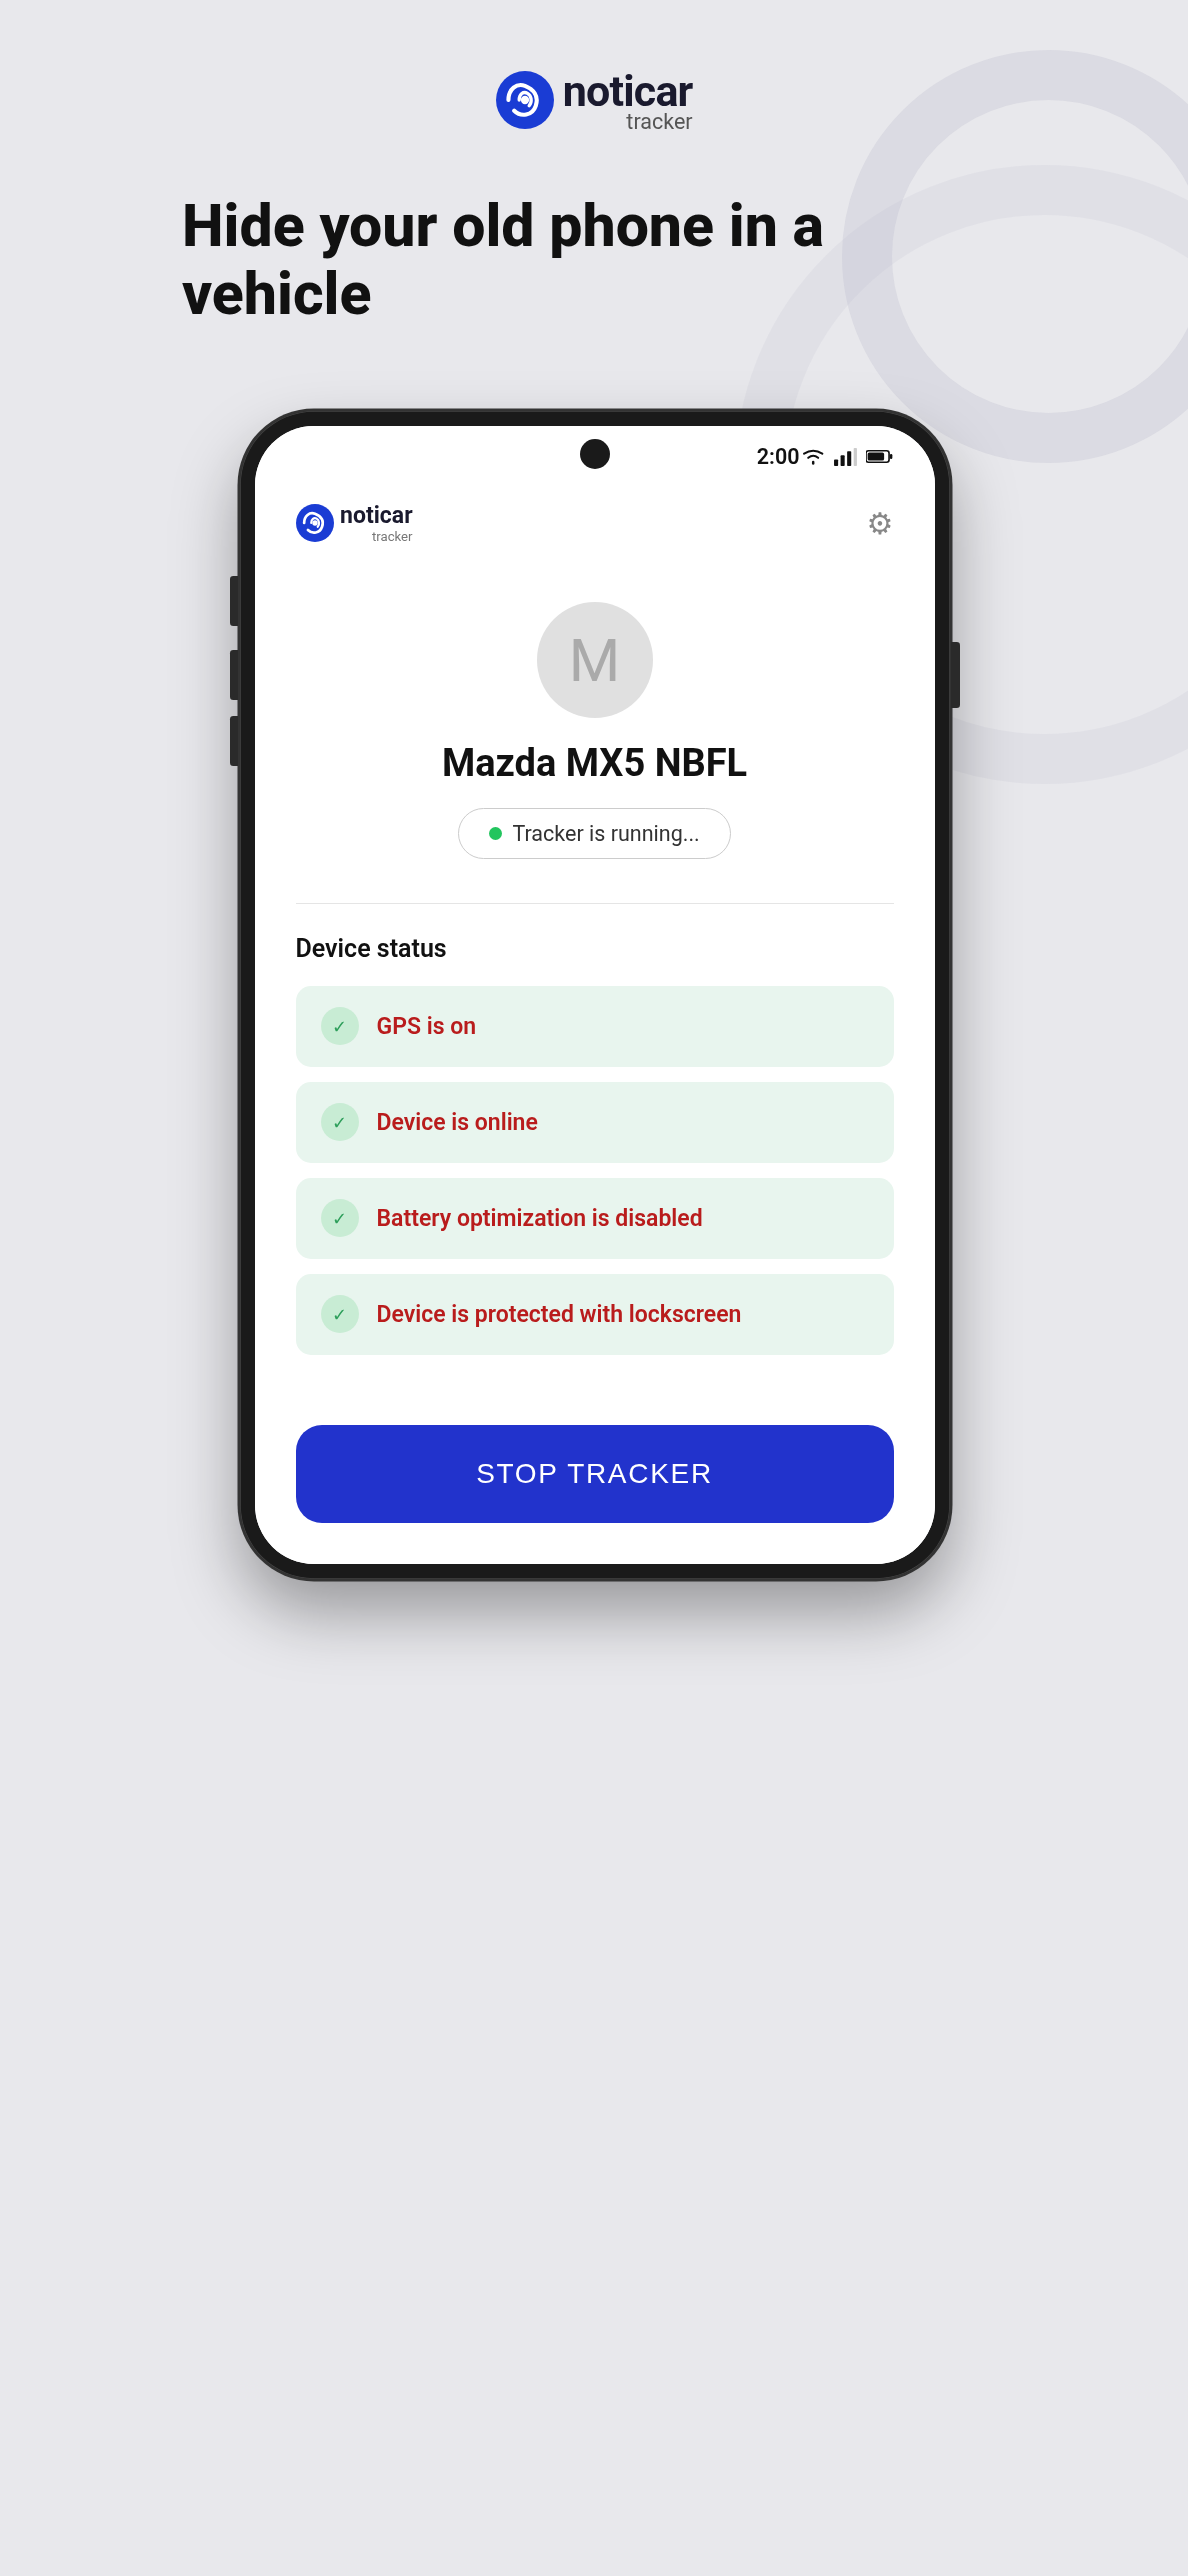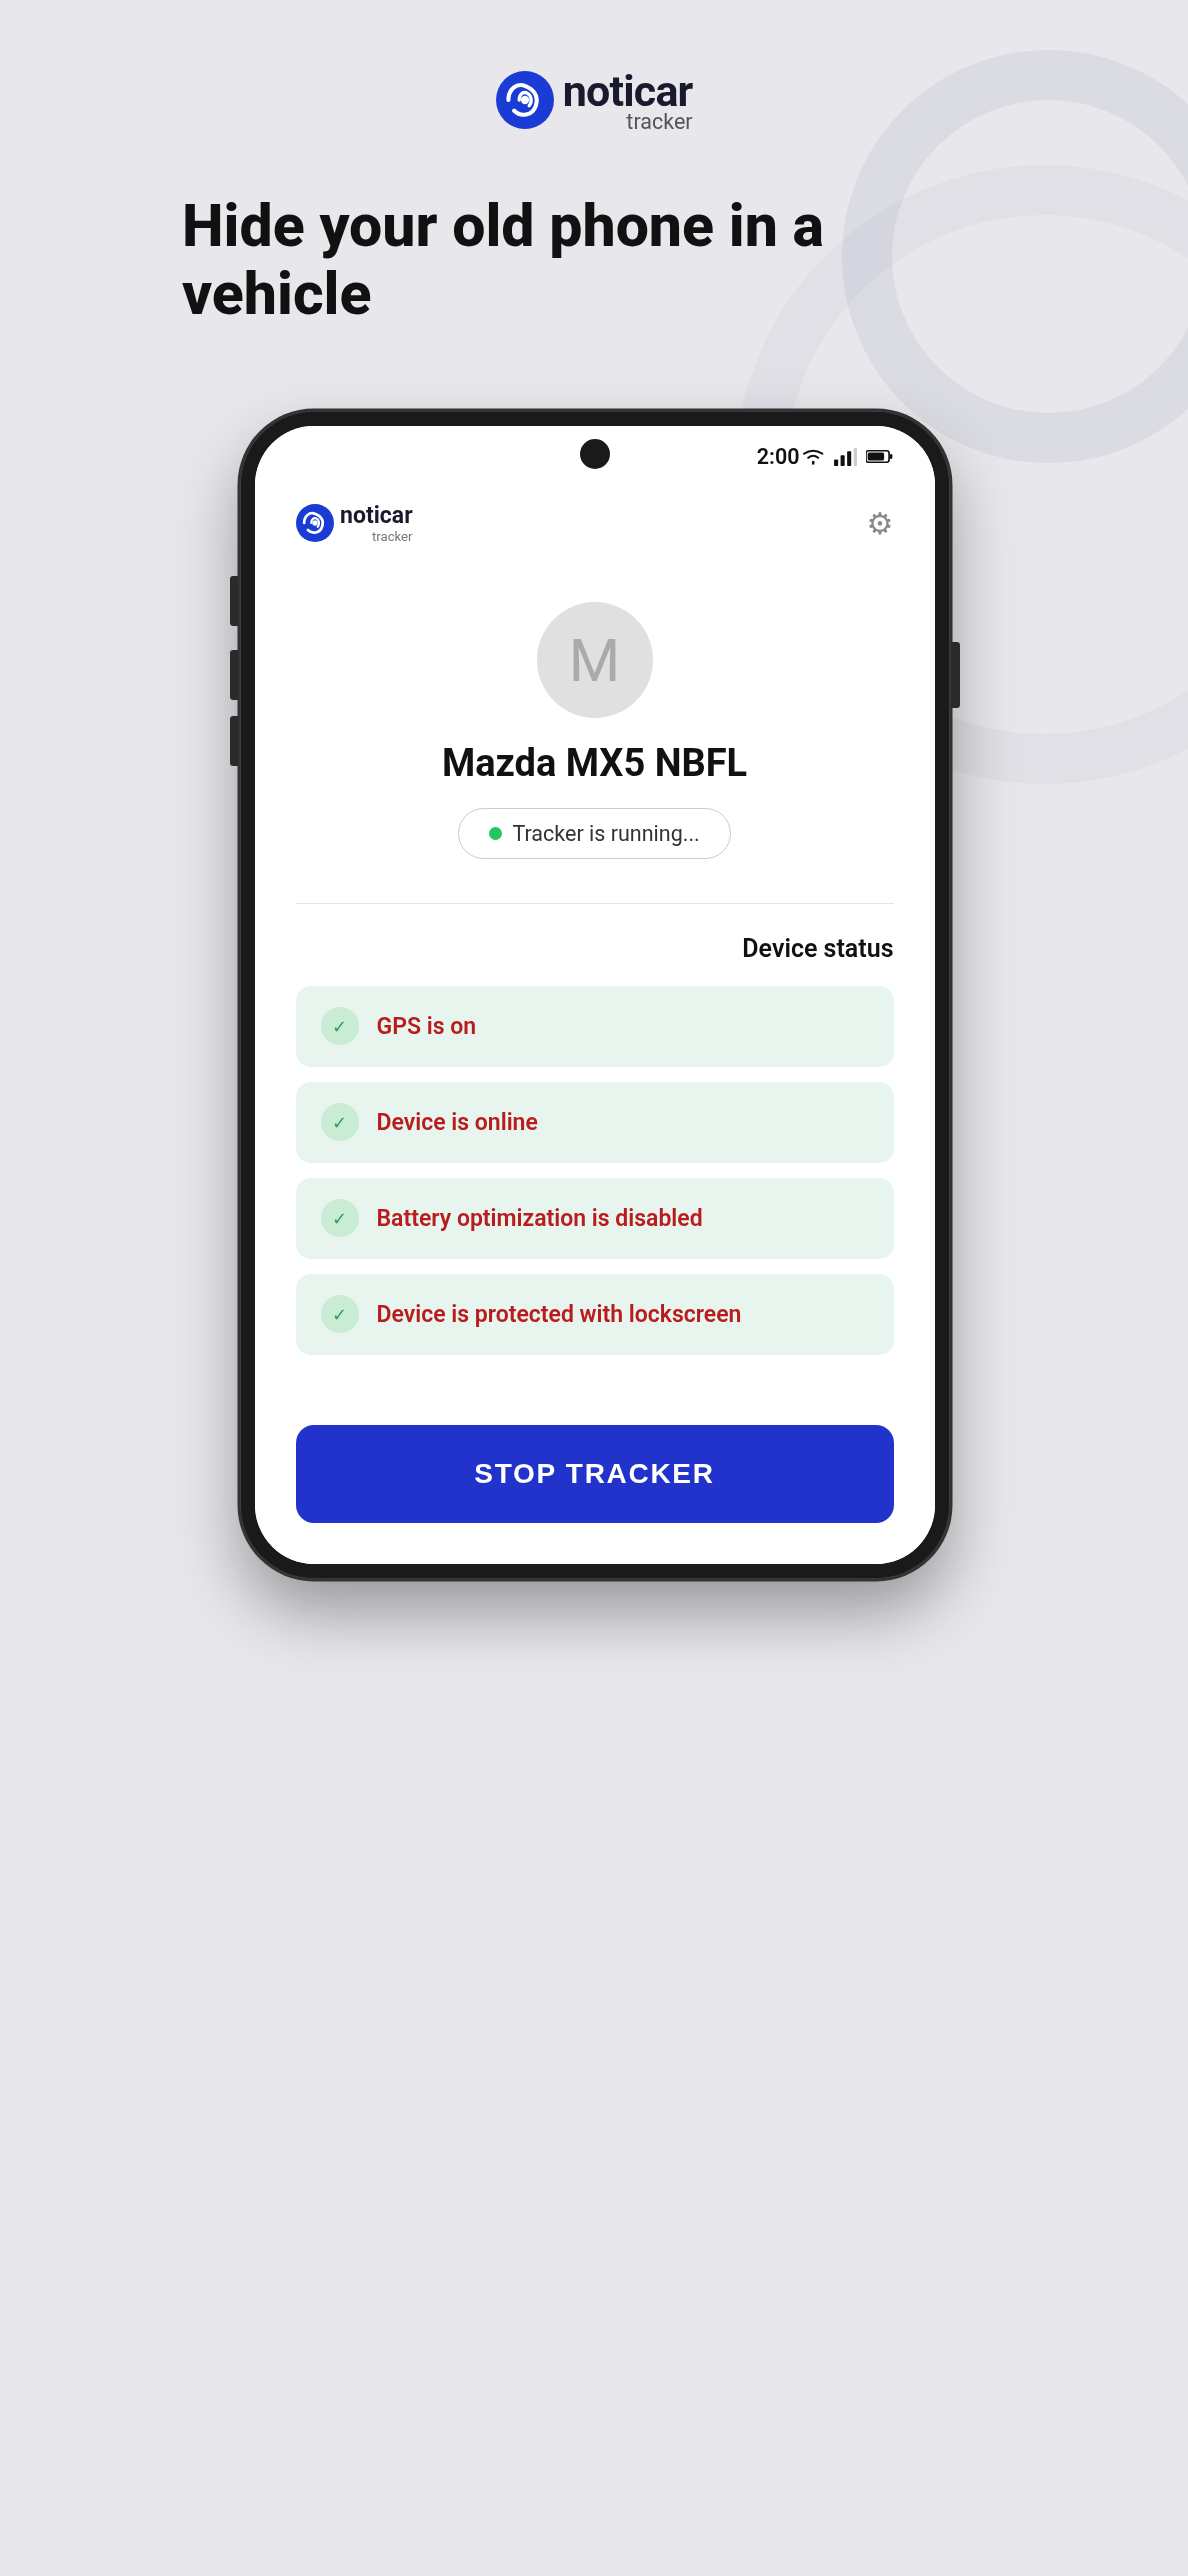--- a/index.html
+++ b/index.html
@@ -240,21 +240,21 @@
 
     
     .device-status-section {
       background: white;
       padding: 30px 41px 25px;
     }
     .device-status-title {
       font-size: 25px;
       font-weight: 600;
       color: #111;
-      text-align: right;
+      text-align: left;
       margin-bottom: 23px;
     }
 
     .status-item {
       display: flex;
       align-items: center;
       background: #e8f5ee;
       border-radius: 15px;
       padding: 21.5px 25px;
       margin-bottom: 15px;
@@ -281,24 +281,24 @@
     
     .stop-section {
       background: white;
       padding: 30px 41px 41px;
     }
     .stop-button {
       width: 100%;
       background: #2233cc;
       color: white;
       border: none;
-      border-radius: 18px;
+      border-radius: 26px;
       padding: 33px;
       font-size: 28px;
-      font-weight: 700;
+      font-weight: 400;
       letter-spacing: 1.7px;
       cursor: pointer;
       text-transform: uppercase;
     }
 
     .logo-group {
       display: flex;
       flex-direction: column;
       align-items: flex-start;
     }

